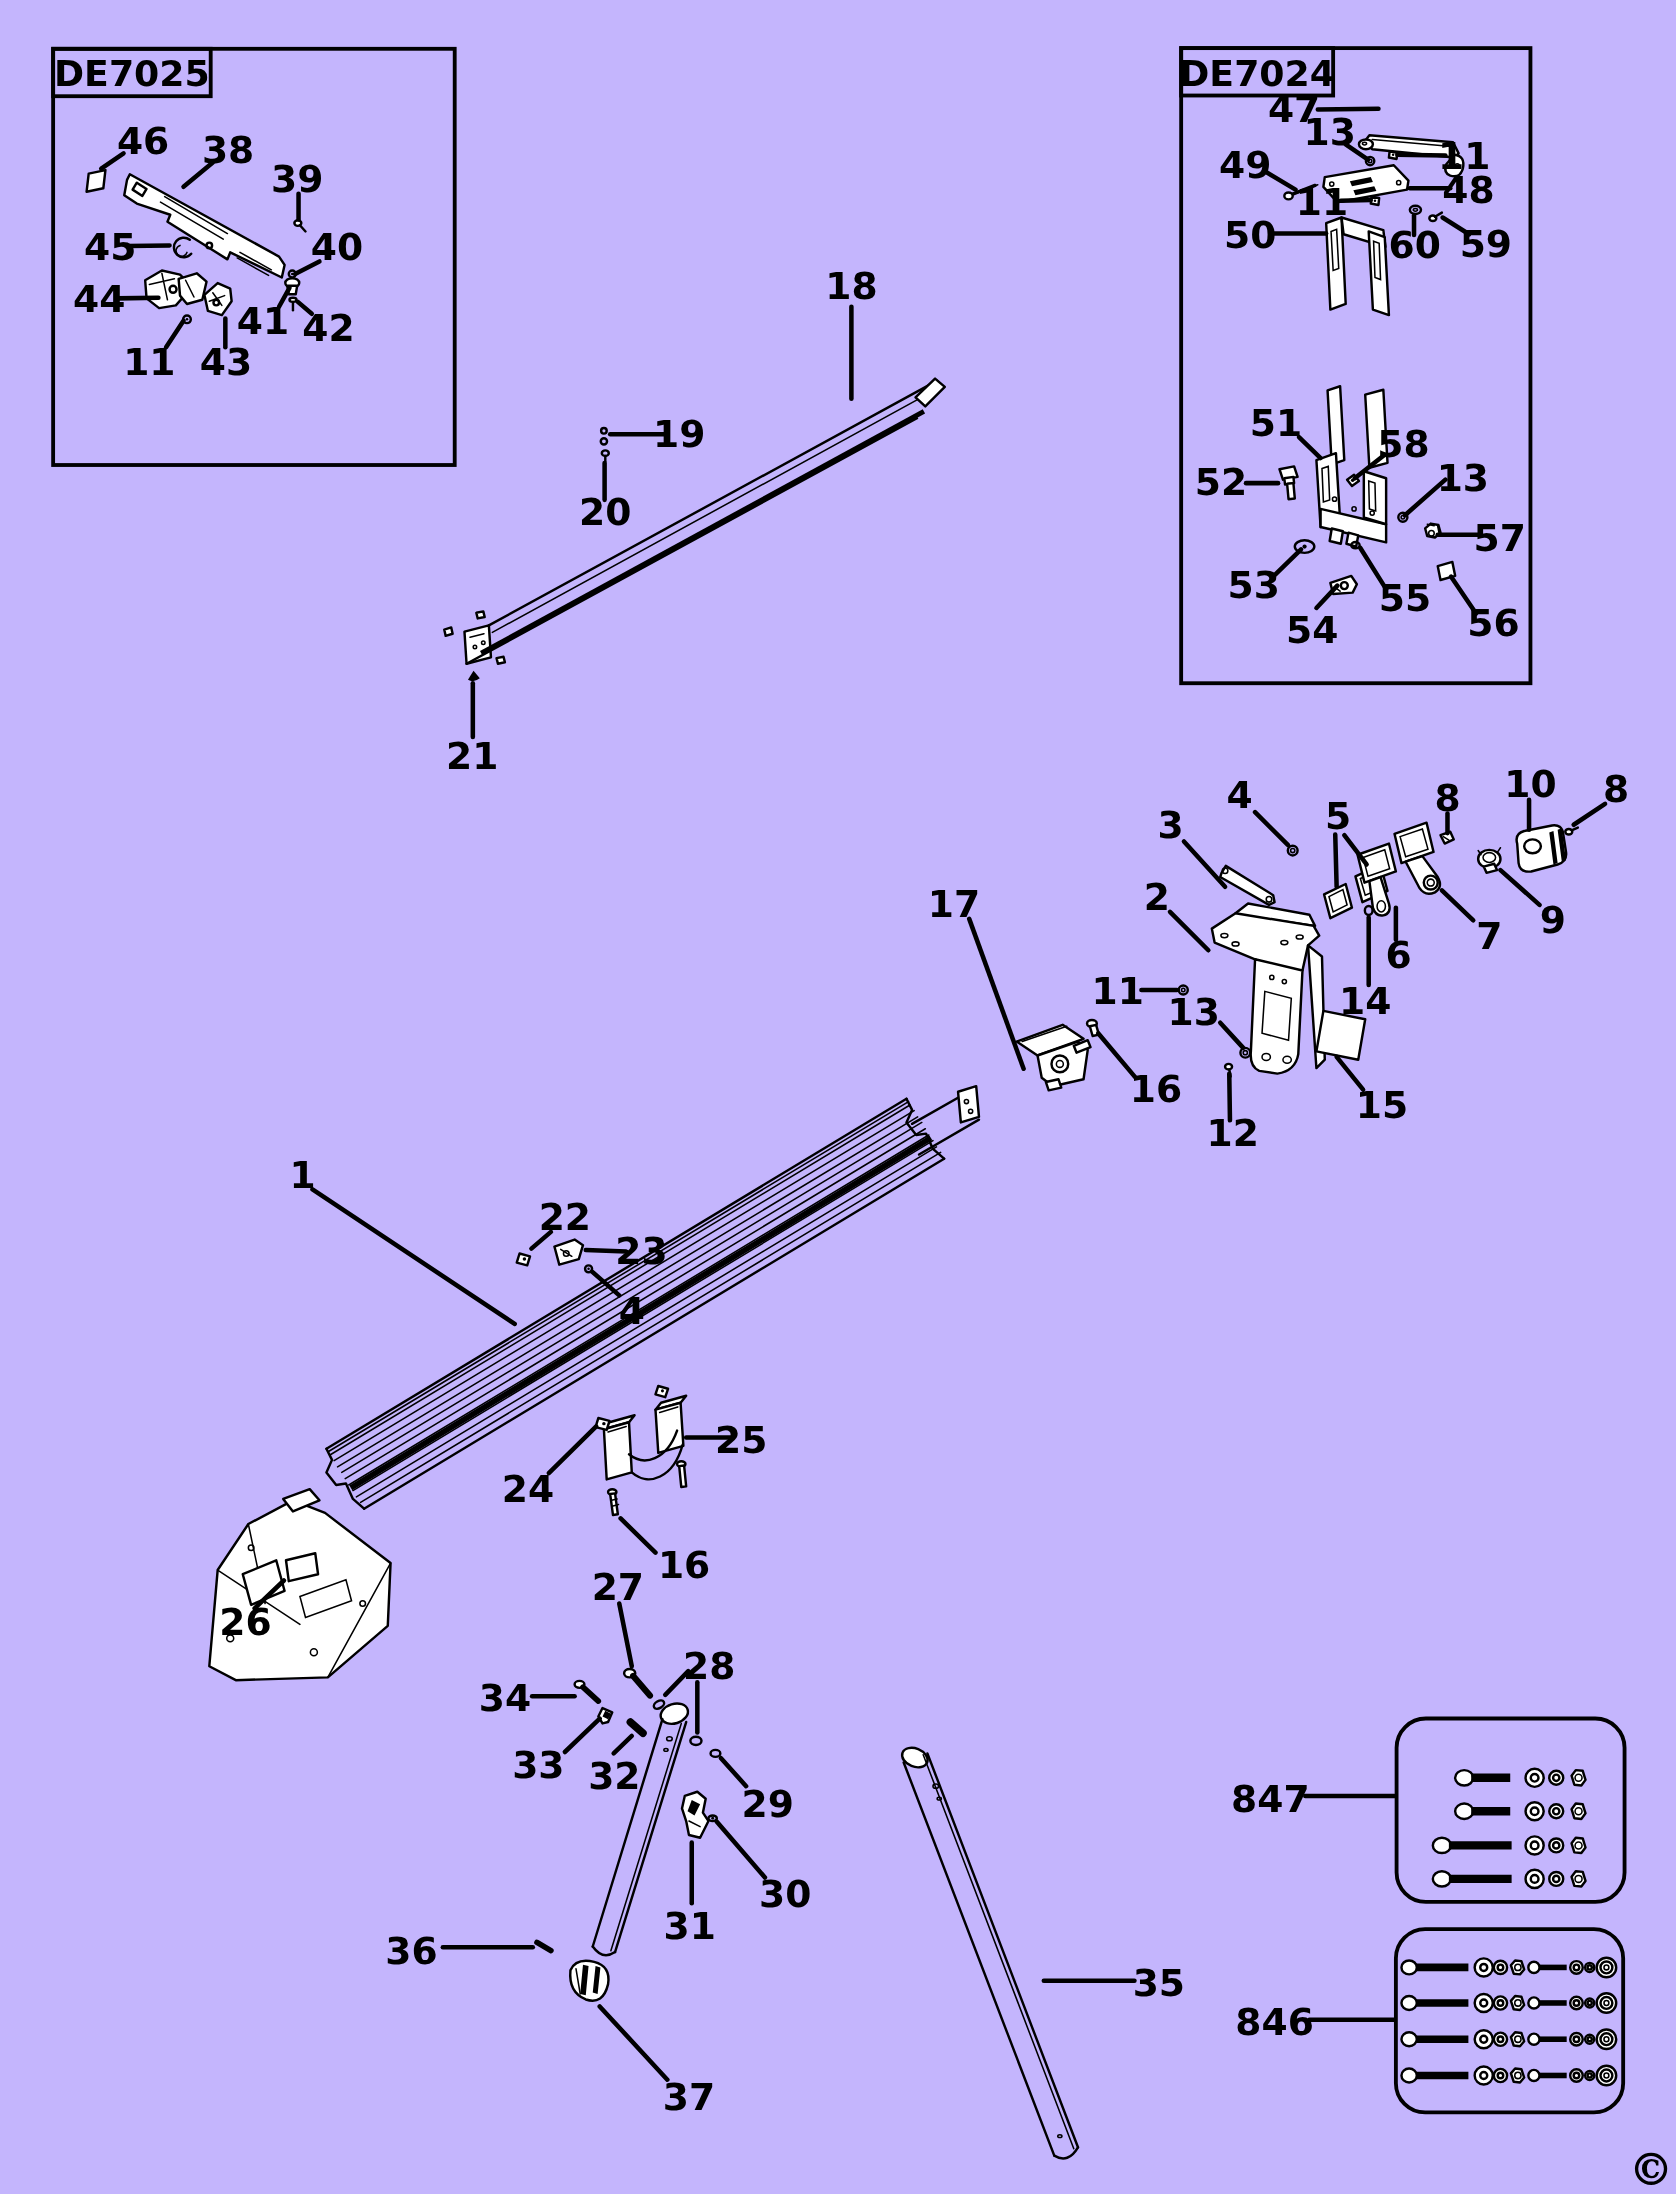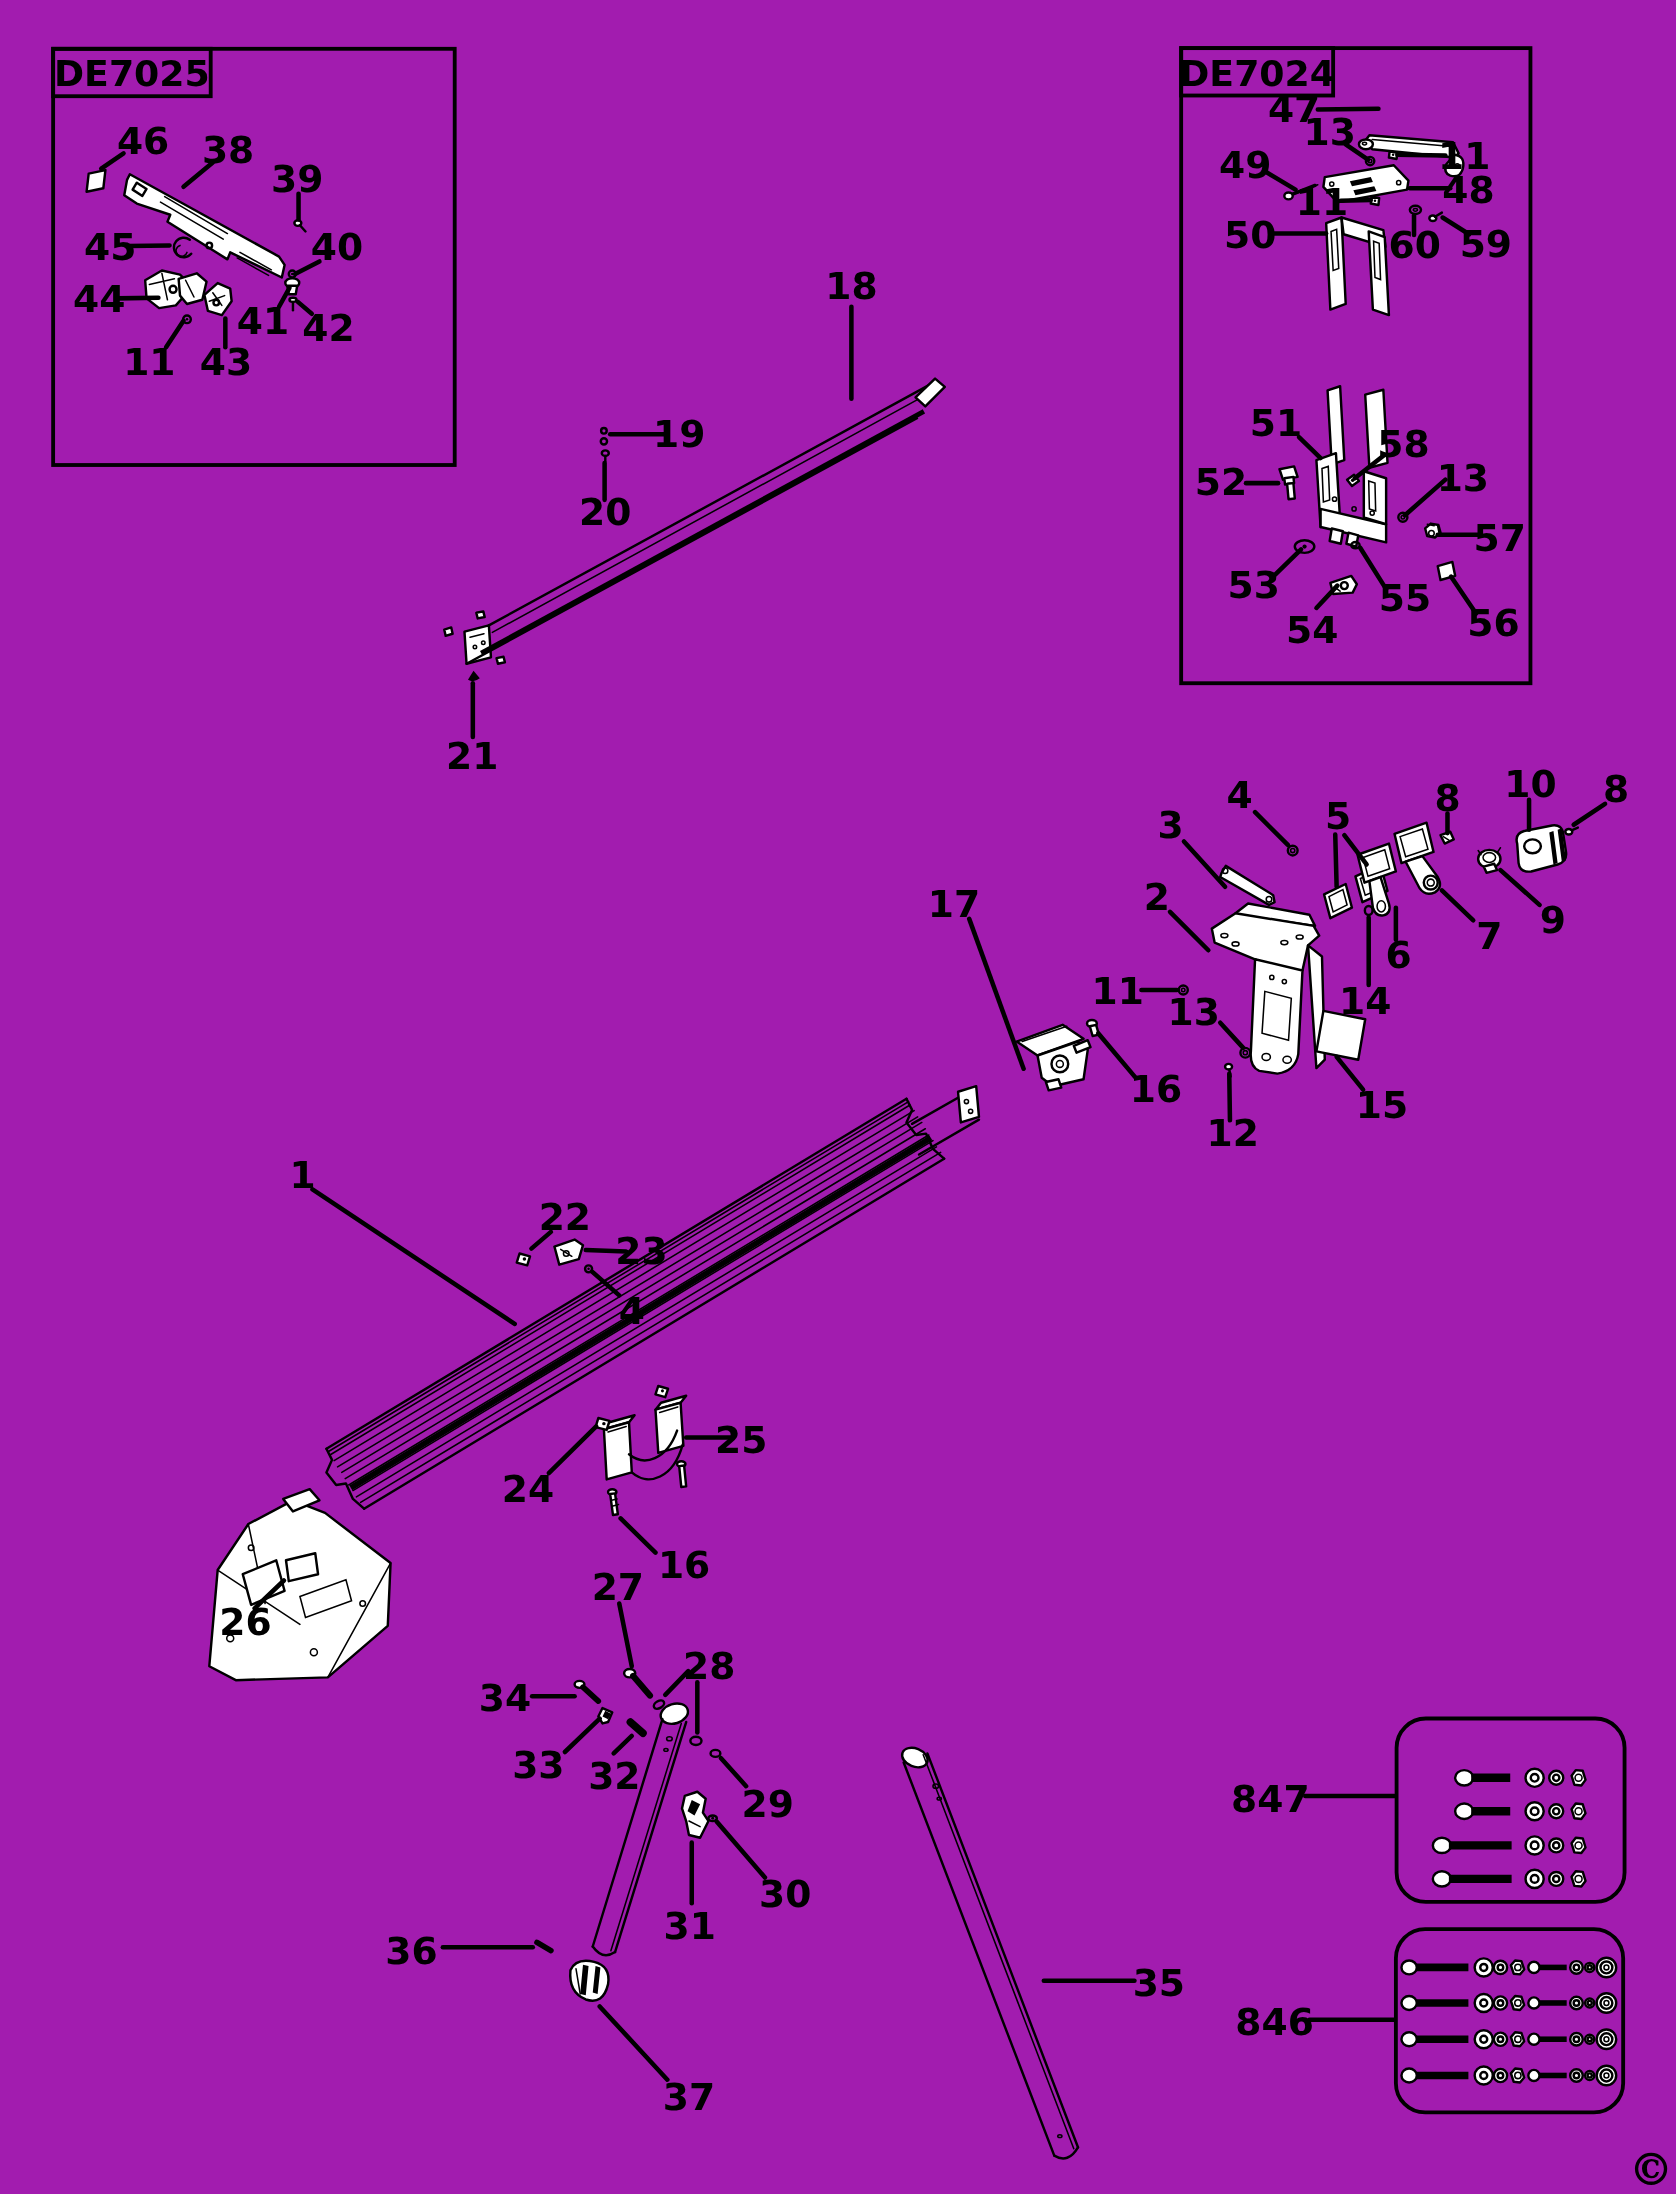--- a/index.html
+++ b/index.html
@@ -1,16 +1,16 @@
 <!DOCTYPE html>
 <html style="font-size:11px"><head>
 <meta charset="utf-8">
 <style>
   html,body{margin:0;padding:0;background:#fff}
-  .page{width:1677px;height:2194px;position:relative;background:#a21caf}
+  .page{width:1677px;height:2194px;position:relative;background:#c4b5fd}
   .p{fill:#fff;stroke:#000;stroke-width:3.5;stroke-linejoin:round}
   .pl{fill:none;stroke:#000;stroke-width:3.5;stroke-linejoin:round;stroke-linecap:round}
   .t{fill:none;stroke:#000;stroke-width:2.2;stroke-linecap:round}
   .leader{fill:none;stroke:#000;stroke-width:6.5;stroke-linecap:round}
   .dk{fill:#000;stroke:none}
   .box{fill:none;stroke:#000;stroke-width:5.5}
   .callout{font:bold 54px "DejaVu Sans",sans-serif;fill:#000;text-anchor:middle;dominant-baseline:central}
   .boxtitle{font:bold 52px "DejaVu Sans",sans-serif;fill:#000;text-anchor:middle;dominant-baseline:central}
   .copy{font:bold 64px "DejaVu Serif",serif;fill:#000;text-anchor:middle;dominant-baseline:central}
 </style>

